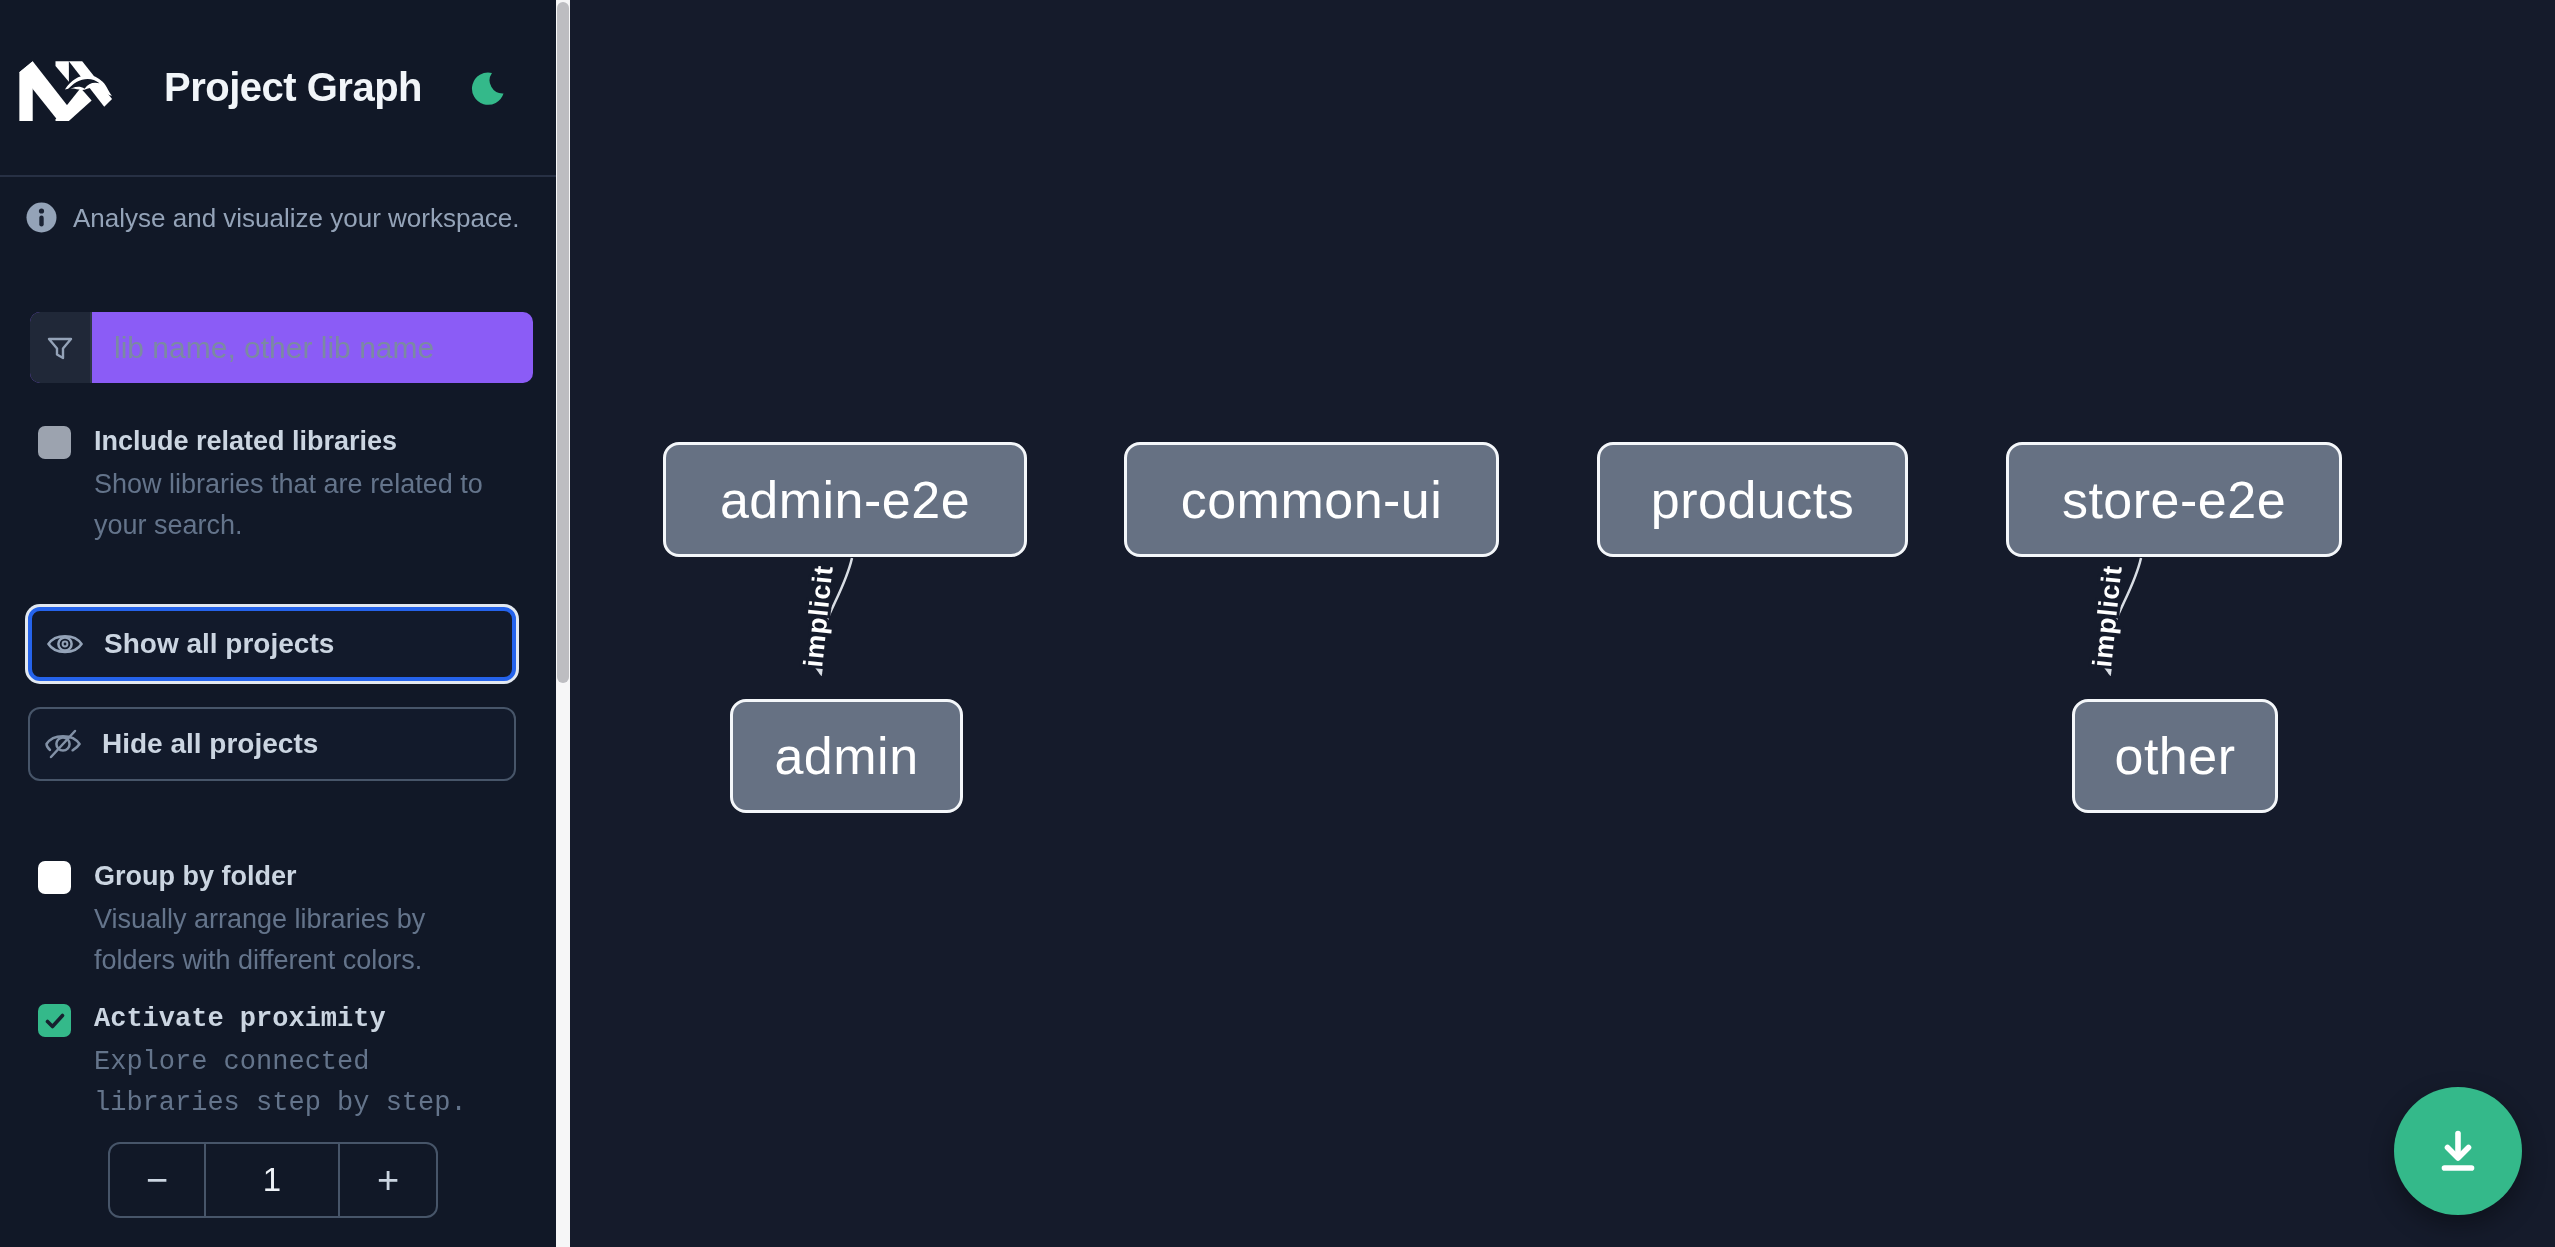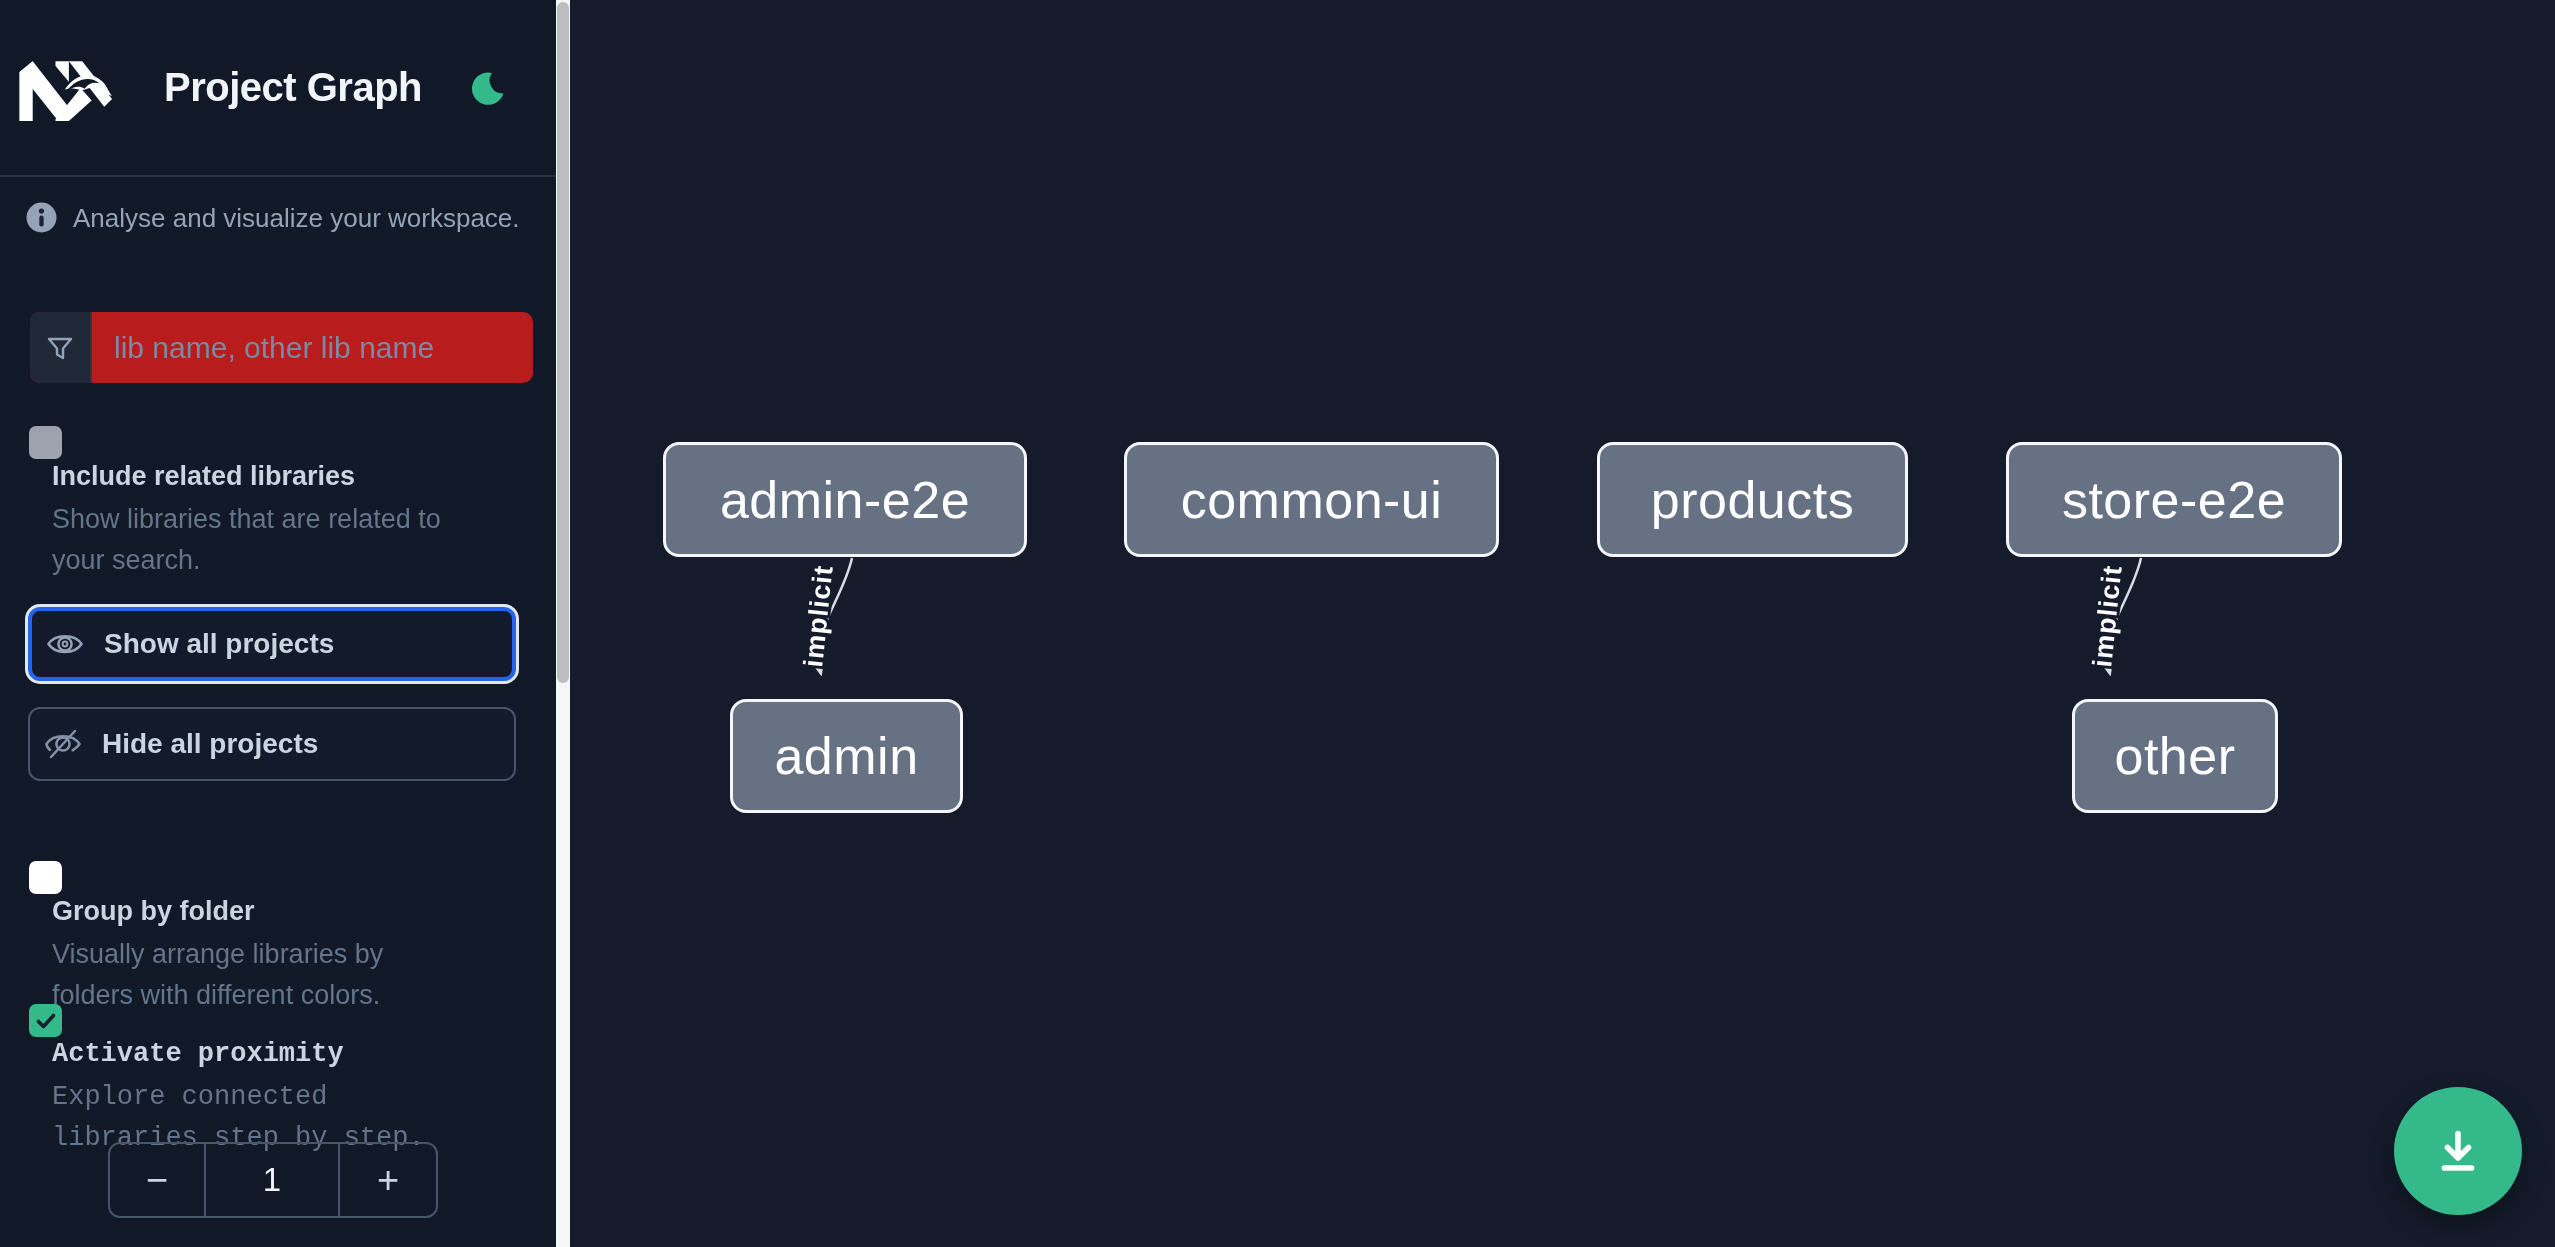--- a/index.html
+++ b/index.html
@@ -34,34 +34,34 @@
   .info-row {
     position:absolute; left:26px; top:202px; width:500px;
     display:flex; align-items:flex-start;
   }
   .info-text {
     margin-left:16px; font-size:26px; line-height:32px; color:#94a3b8; font-weight:500;
   }
 
   .search-box {
     position:absolute; left:30px; top:312px; width:503px; height:71px;
-    background:#b91c1c; border-radius:10px; display:flex; align-items:stretch; overflow:hidden;
+    background:#8b5cf6; border-radius:10px; display:flex; align-items:stretch; overflow:hidden;
   }
   .search-icon-cell {
     width:62px; display:flex; align-items:center; justify-content:center;
     background:#202838; border-right:2px solid #2e3748;
   }
   .search-input {
     flex:1; background:transparent; border:none; outline:none;
     padding:0 22px; font-size:30px; color:#e2e8f0;
     font-family:"Liberation Sans", sans-serif;
   }
   .search-input::placeholder { color:#7b8aa2; }
 
-  .option { position:absolute; left:29px; display:flex; align-items:flex-start;flex-direction:column; }
+  .option { position:absolute; left:38px; display:flex; align-items:flex-start; }
   .checkbox {
     width:33px; height:33px; border-radius:7px; flex:0 0 33px;
     margin-top:2px; cursor:pointer; border:none;
     display:flex; align-items:center; justify-content:center;
   }
   .checkbox.cb-gray  { background:#9ca3af; }
   .checkbox.cb-white { background:#ffffff; }
   .checkbox.cb-green { background:#34b98a; }
   .option-texts { margin-left:23px; }
   .option-label { font-size:27px; font-weight:600; color:#cbd5e1; line-height:34px; cursor:default; }

